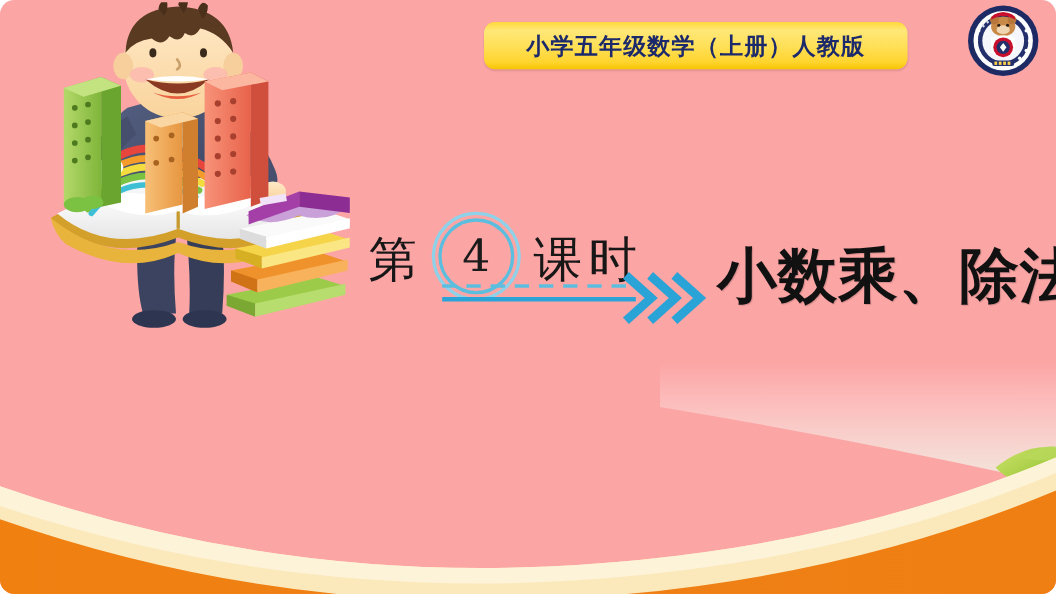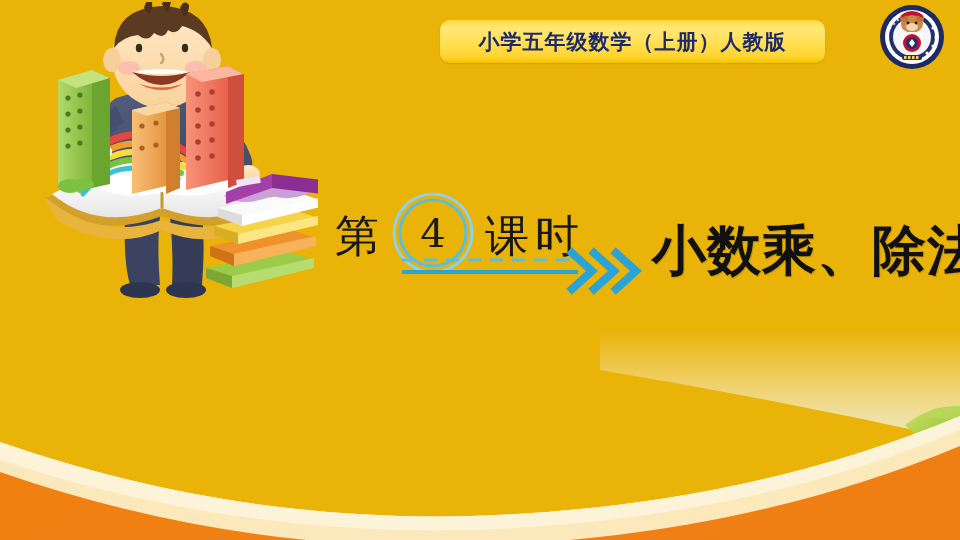--- a/index.html
+++ b/index.html
@@ -4,21 +4,21 @@
 <style>
   * { margin:0; padding:0; box-sizing:border-box; }
   html,body { width:960px; height:540px; overflow:hidden; }
   body {
     font-family:"Liberation Serif", serif;
     background:#ffffff;
     position:relative;
   }
   #slide {
     position:absolute; left:0; top:0; width:960px; height:540px;
-    background:#eab308; overflow:hidden;
+    background:#fca5a5; overflow:hidden;border-radius:13px;
   }
 
   
   .wave-layer { position:absolute; left:0; top:330px; width:960px; height:210px; }
   .wave-layer svg { display:block; width:960px; height:210px; }
 
   
   .footer-text {
     position:absolute; left:595px; top:504px; width:360px; height:30px;
     color:#1a1208; white-space:nowrap;

